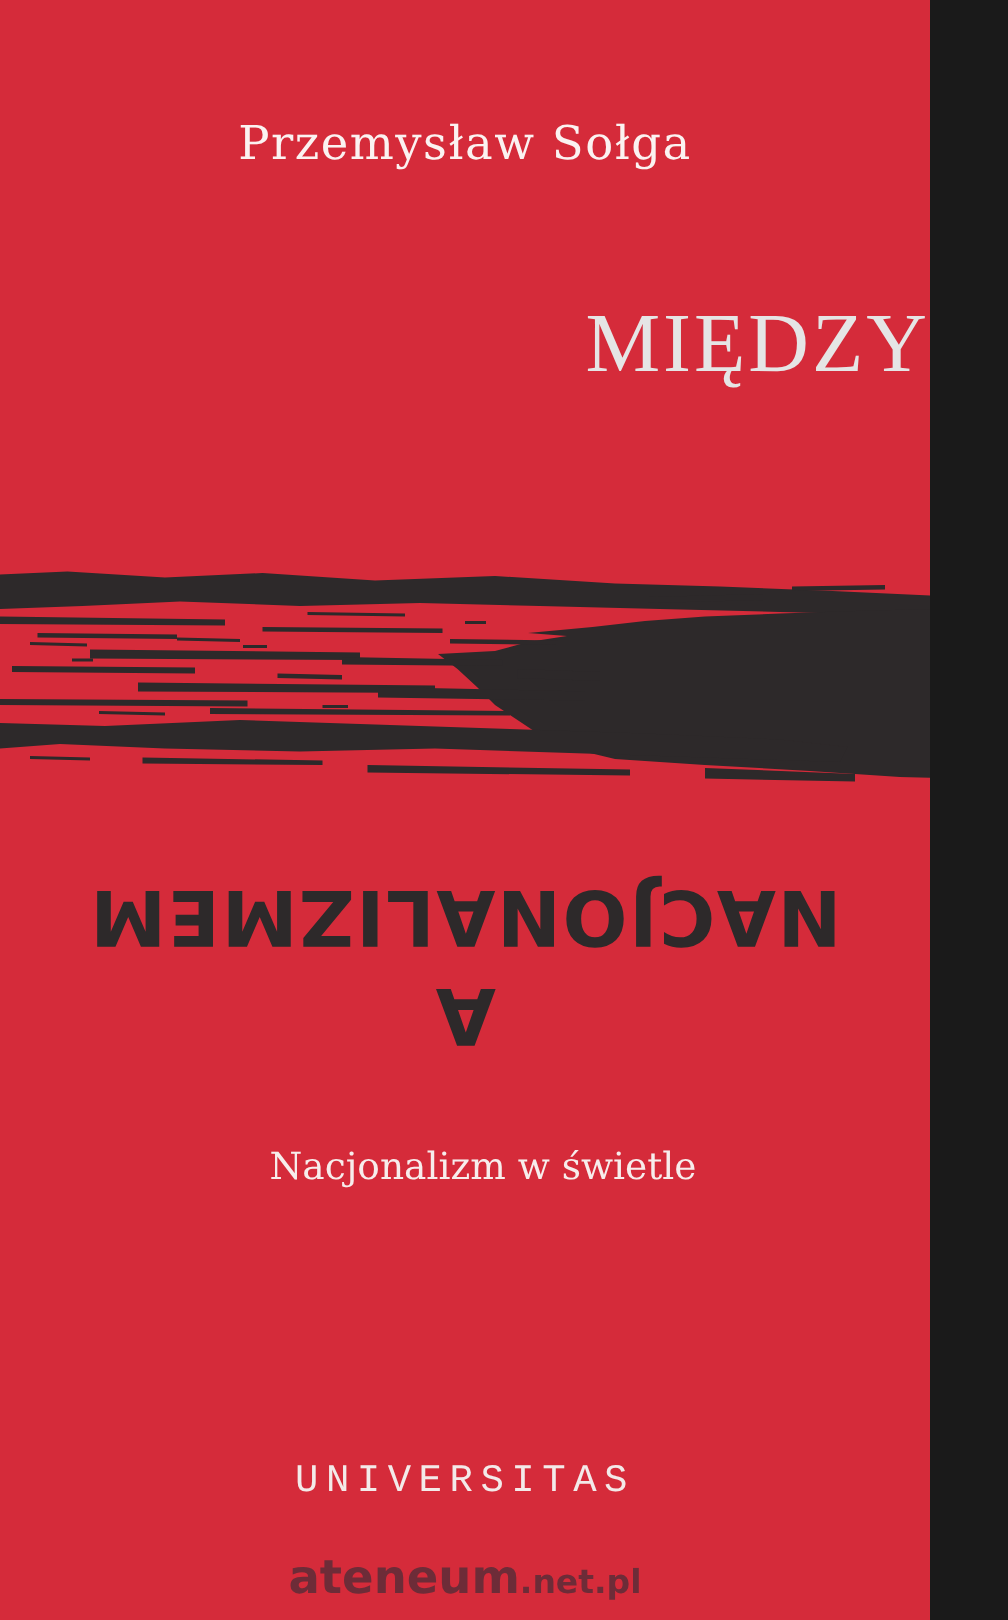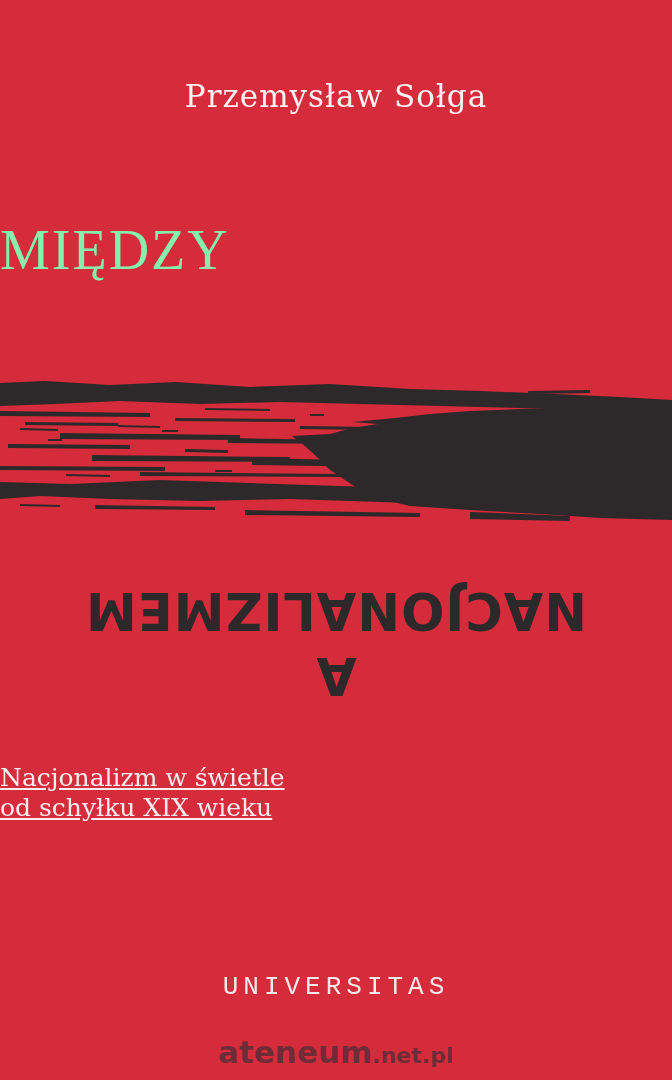--- a/index.html
+++ b/index.html
@@ -2,48 +2,48 @@
 <html><head>
 <meta charset="utf-8">
 <style>
   html, body {
     margin: 0;
     padding: 0;
     background: #1a1a1a;
   }
   .cover {
     position: relative;
-    width: 672px;
+    width: 620px;
     height: 1080px;
     background: #d52b3a;
     overflow: hidden;
     font-family: "DejaVu Serif", serif;
   }
   .author {
     position: absolute;
     top: 78px;
     left: 0;
     width: 100%;
     text-align: center;
     font-family: "DejaVu Serif", serif;
     font-size: 31px;
     letter-spacing: 1px;
     color: #fbf2f1;
   }
   .title {
     position: absolute;
-    top: 212px;
+    top: 191px;
     left: 0;
     width: 100%;
-    text-align: left;
+    text-align: right;
     font-family: "Liberation Serif", serif;
     font-size: 56px;
     line-height: 77px;
     letter-spacing: 2px;
-    color: #86efac;
+    color: #e5e5e5;
     font-weight: normal;
   }
   .brush {
     position: absolute;
     top: 378px;
     left: 0;
     width: 672px;
     height: 150px;
   }
   .flipped-block {
@@ -64,28 +64,27 @@
     letter-spacing: 1px;
   }
   .flipped-line-nac {
     font-size: 51px;
     line-height: 66px;
     letter-spacing: 1px;
   }
   .subtitle {
     position: absolute;
     top: 763px;
-    left: 0;
+    left: 12px;
     width: 100%;
-    text-align: left;
+    text-align: center;
     font-family: "DejaVu Serif", serif;
     font-size: 25px;
     line-height: 30px;
     color: #f7edec;
-    text-decoration: underline;
   }
   .publisher {
     position: absolute;
     top: 972px;
     left: 0;
     width: 100%;
     text-align: center;
     font-family: Liberation Mono, monospace;
     font-size: 26px;
     letter-spacing: 5px;
@@ -168,21 +167,20 @@
     </g>
   </svg>
 
   <div class="flipped-block">
     <div class="flipped-line-a">A</div>
     <div class="flipped-line-nac">NACJONALIZMEM</div>
   </div>
 
   <div class="subtitle">
     <div>Nacjonalizm w świetle</div>
-    <div>od schyłku XIX wieku</div>
   </div>
 
   <div class="publisher">UNIVERSITAS</div>
 
   <div class="watermark">
     <span class="site">ateneum</span><span class="domain">.net.pl</span>
   </div>
 
 </div>
 

